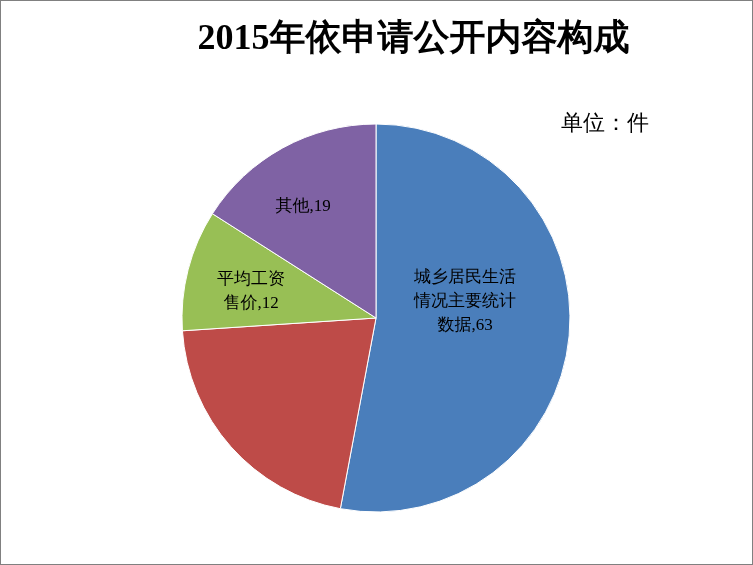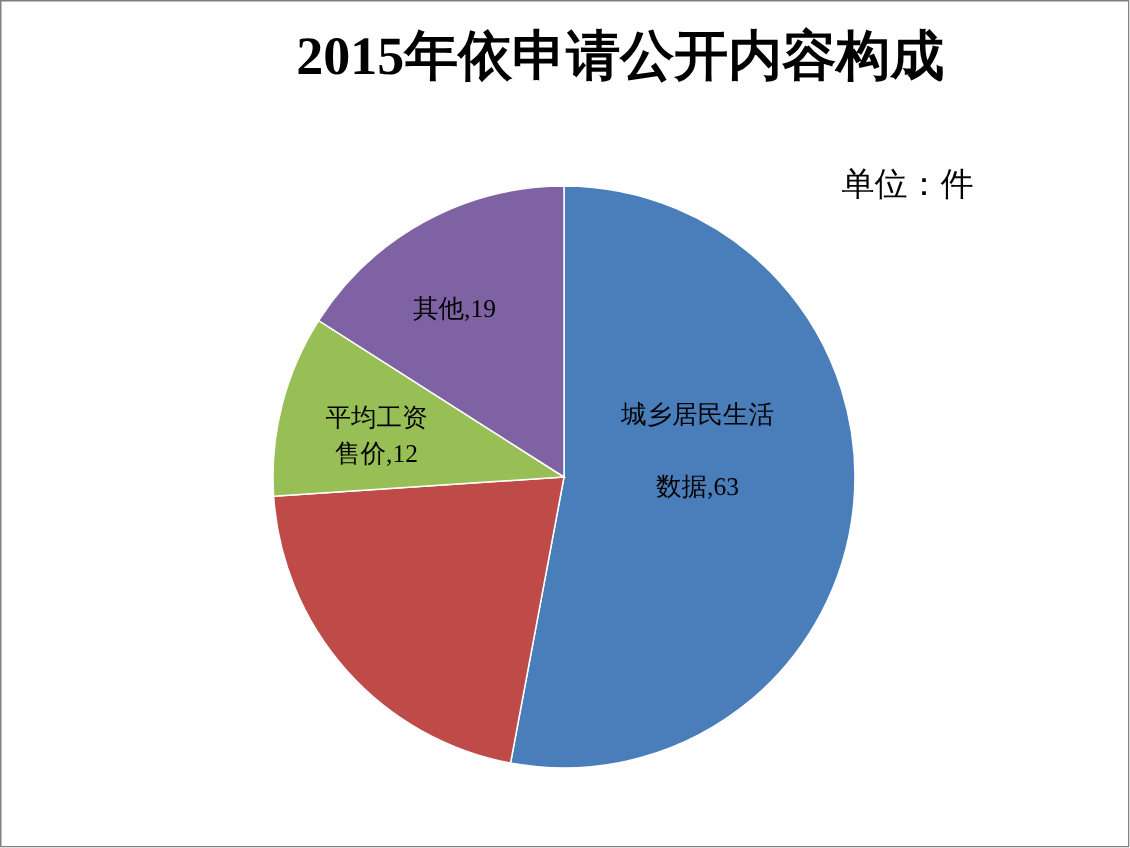--- a/index.html
+++ b/index.html
@@ -90,20 +90,20 @@
 
   <svg id="pie-svg" width="753" height="565" viewBox="0 0 753 565">
     <g id="pie-group">
       <path id="slice-0" d="M 375 317 L 375.00 123.00 A 194 194 0 1 1 339.35 507.70 Z" fill="#4A7EBB" stroke="#ffffff" stroke-width="1"></path>
       <path id="slice-1" d="M 375 317 L 339.35 507.70 A 194 194 0 0 1 181.42 329.79 Z" fill="#BE4B48" stroke="#ffffff" stroke-width="1"></path>
       <path id="slice-2" d="M 375 317 L 181.42 329.79 A 194 194 0 0 1 211.42 212.70 Z" fill="#98BF55" stroke="#ffffff" stroke-width="1"></path>
       <path id="slice-3" d="M 375 317 L 211.42 212.70 A 194 194 0 0 1 375.00 123.00 Z" fill="#7F62A4" stroke="#ffffff" stroke-width="1"></path>
     </g>
   </svg>
 
-  <div class="slice-label" id="label-blue"><span>城乡居民生活</span><br><br><span>数据,63</span></div>
+  <div class="slice-label" id="label-blue"><span>城乡居民生活</span><br><span>情况主要统计</span><br><span>数据,63</span></div>
 
 
   <div class="slice-label" id="label-green"><span>平均工资</span><br><span>售价,12</span></div>
 
   <div class="slice-label" id="label-purple"><span>其他,19</span></div>
 
 </div>
 
 </body></html>

